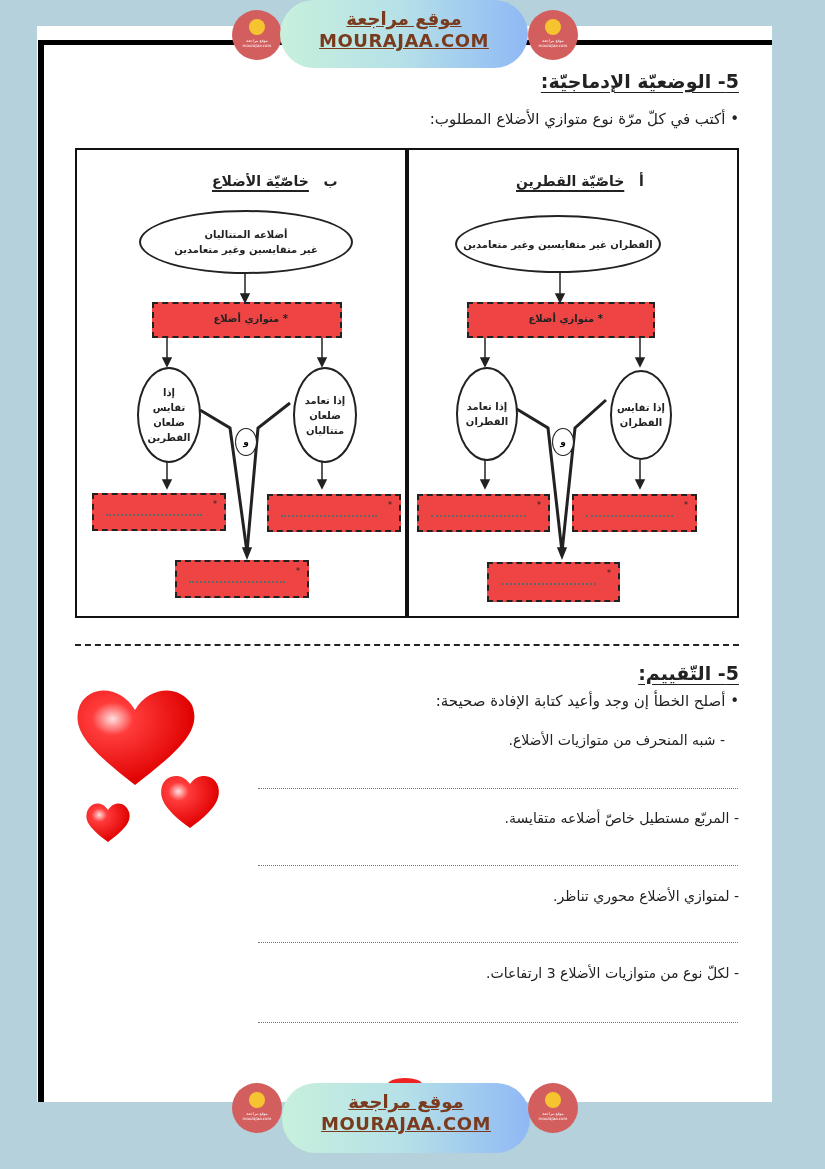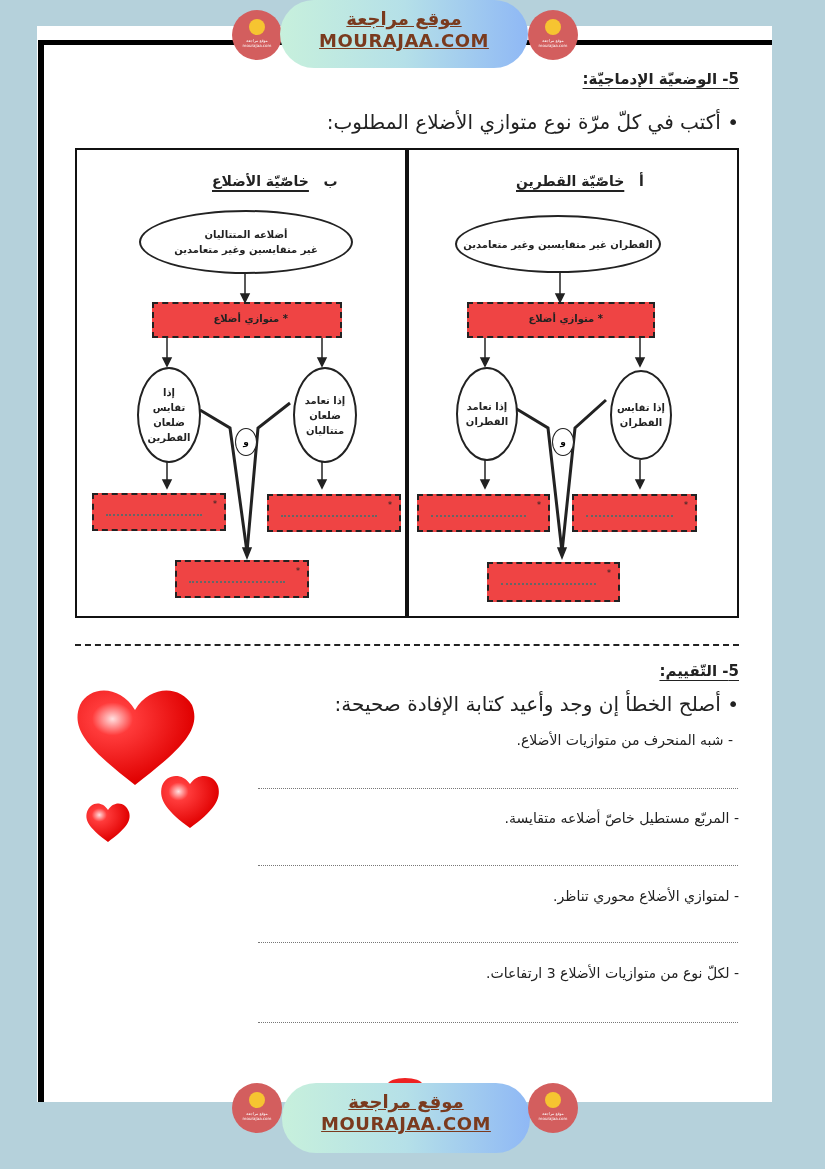--- a/index.html
+++ b/index.html
@@ -25,22 +25,22 @@
   .banner .en { font-size:18px; text-decoration:underline; letter-spacing:0.5px; line-height:22px; font-family:"DejaVu Sans", sans-serif;text-align:center;}
   .badge {
     position:absolute; width:50px; height:50px; border-radius:50%;
     background:#d35e5e; text-align:center;
   }
   .badge .dot { width:16px; height:16px; border-radius:50%; background:#f6c431; margin:9px auto 0; }
   .badge .tiny { font-size:4px; color:#fff; line-height:5px; margin-top:3px; }
 
   .rtl { direction:rtl; unicode-bidi:embed; }
   .txt { position:absolute; color:#222; }
-  .heading { font-weight:bold; font-size:15px; text-decoration:underline; text-underline-offset:4px; }
-  .instr { font-size:20px; }
+  .heading { font-weight:bold; font-size:19px; text-decoration:underline; text-underline-offset:4px; }
+  .instr { font-size:15px; }
 
   
   .diagram-box { position:absolute; left:75px; top:148px; width:664px; height:470px; border:2px solid #111; box-sizing:border-box; }
   .diagram-divider { position:absolute; left:405px; top:148px; width:4px; height:470px; background:#111; }
   .ellipse { position:absolute; border:2px solid #222; border-radius:50%; background:#fff; display:flex; align-items:center; justify-content:center; text-align:center; font-size:10px; font-weight:bold; line-height:15px; color:#222; box-sizing:border-box; }
   .dashed { position:absolute; border:2px dashed #222; background:#ef4444; box-sizing:border-box; font-size:10px; color:#222; }
   .dashed .lbl { position:absolute; right:22px; top:8px; font-weight:bold; }
   .dashed .dots { position:absolute; left:12px; right:22px; top:19px; border-bottom:2px dotted #666; }
   .dashed .star { position:absolute; right:7px; top:5px; font-size:8px; }
   .sub-title { position:absolute; font-size:14px; font-weight:bold; color:#222; }
@@ -173,21 +173,21 @@
 <div class="dashed" style="left:175px;top:560px;width:134px;height:38px;">
   <span class="star">*</span>
     <span class="dots"></span>
 </div>
 
 <div class="sep"></div>
 
 <div class="txt heading rtl" style="right:86px;top:662px;">5- التّقييم:</div>
 <div class="txt instr rtl" style="right:86px;top:692px;">• أصلح الخطأ إن وجد وأعيد كتابة الإفادة صحيحة:</div>
 
-<div class="txt item rtl" style="right:92px;top:732px;">- شبه المنحرف من متوازيات الأضلاع.</div>
+<div class="txt item rtl" style="right:100px;top:732px;">- شبه المنحرف من متوازيات الأضلاع.</div>
 <div class="answer-line" style="top:788px;"></div>
 <div class="txt item rtl" style="right:86px;top:810px;">- المربّع مستطيل خاصّ أضلاعه متقايسة.</div>
 <div class="answer-line" style="top:865px;"></div>
 <div class="txt item rtl" style="right:86px;top:888px;">- لمتوازي الأضلاع محوري تناظر.</div>
 <div class="answer-line" style="top:942px;"></div>
 <div class="txt item rtl" style="right:86px;top:965px;">- لكلّ نوع من متوازيات الأضلاع 3 ارتفاعات.</div>
 <div class="answer-line" style="top:1022px;"></div>
 
 <svg class="hearts" width="170" height="170">
   <defs>

